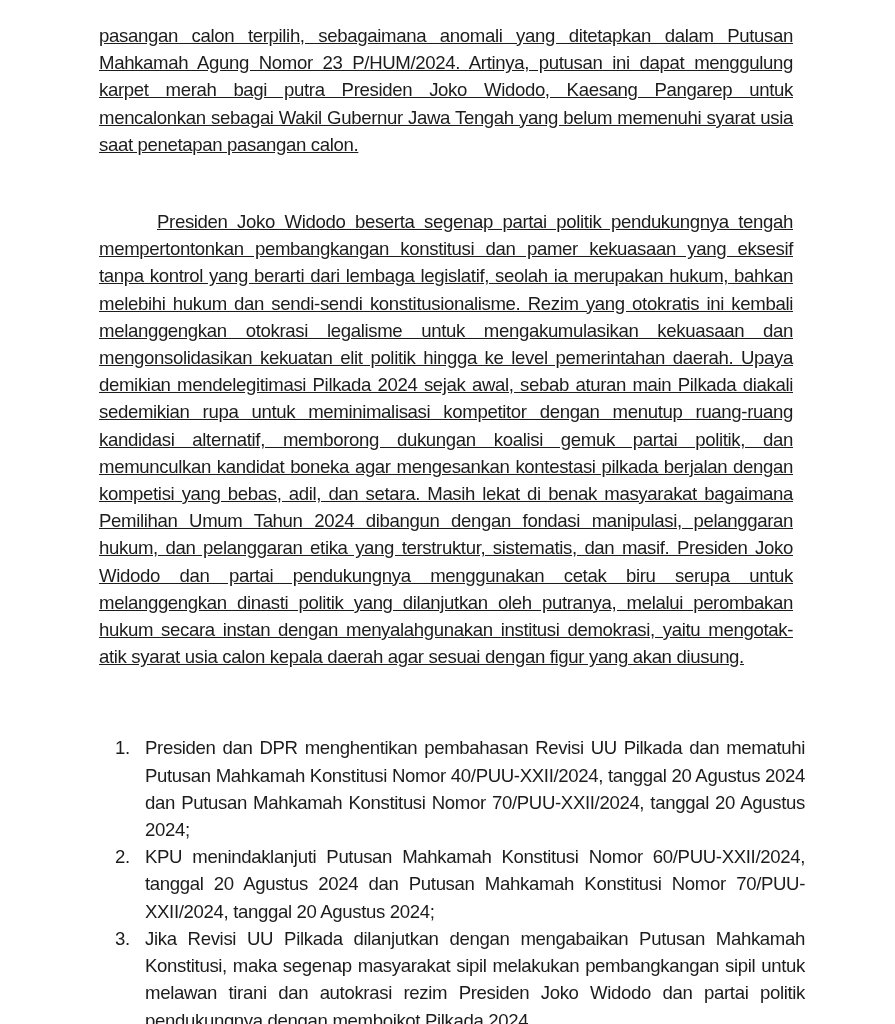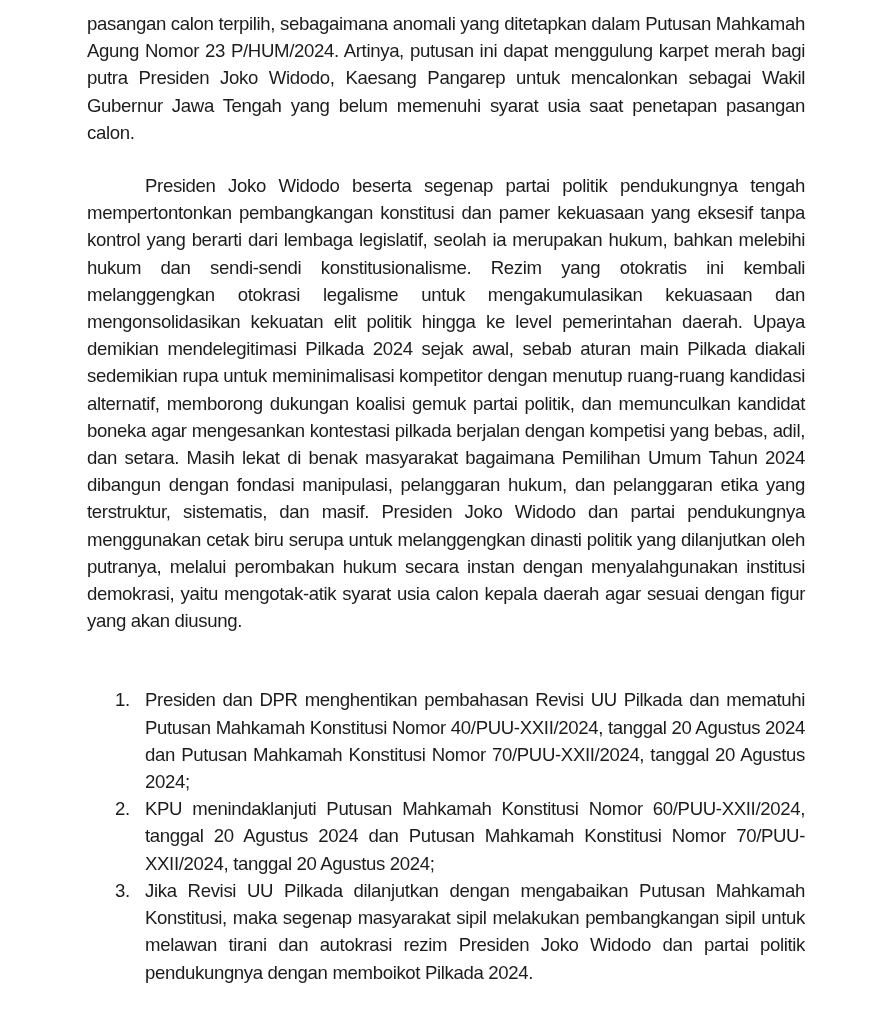--- a/index.html
+++ b/index.html
@@ -19,23 +19,24 @@
       top: 10px;
       width: 718px;
       font-family: "Liberation Sans", sans-serif;
       font-size: 18.6px;
       line-height: 27.2px;
       color: #1c1c1c;
       letter-spacing: -0.35px;
       word-spacing: 0px;
     }
     .para {
-      margin: 0;
+      margin: 12px;
       text-align: justify;
       text-indent: 58px;
+      text-decoration: underline;
     }
     .para.first {
       text-indent: 0;
     }
     .gap {
       height: 26px;
     }
     .list {
       list-style: none;
       margin: 0;

